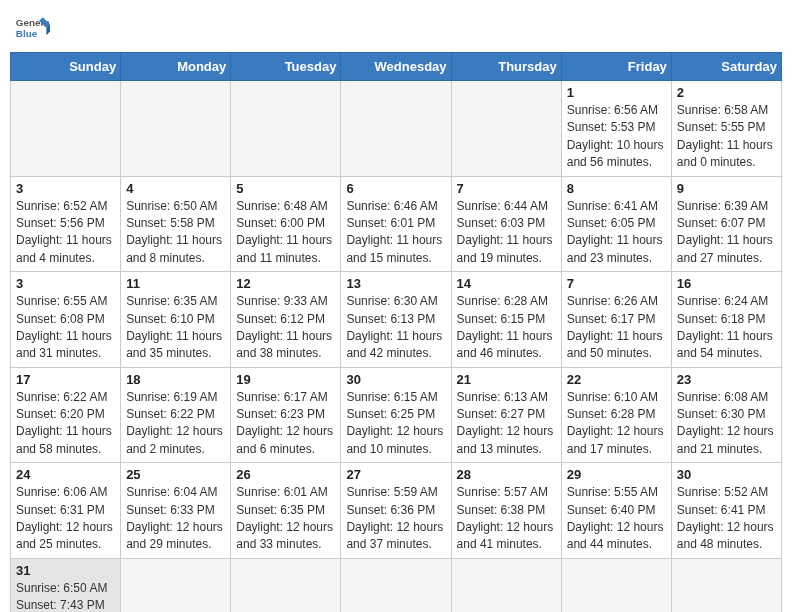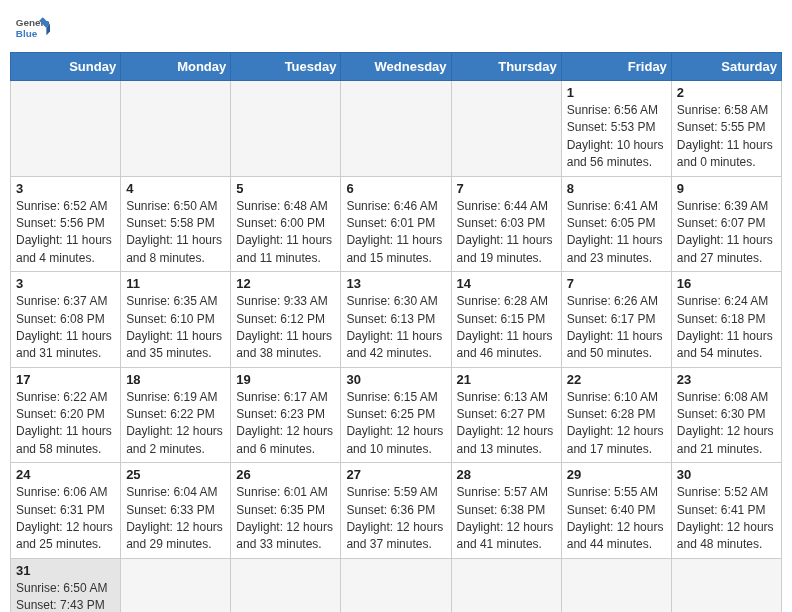--- a/index.html
+++ b/index.html
@@ -171,21 +171,21 @@
         <td>
           <span class="day-number">9</span>
           <div class="day-info">Sunrise: 6:39 AM
 Sunset: 6:07 PM
 Daylight: 11 hours and 27 minutes.</div>
         </td>
       </tr>
       <tr>
         <td>
           <span class="day-number">3</span>
-          <div class="day-info">Sunrise: 6:37 AM
+          <div class="day-info">Sunrise: 6:55 AM
 Sunset: 6:08 PM
 Daylight: 11 hours and 31 minutes.</div>
         </td>
         <td>
           <span class="day-number">11</span>
           <div class="day-info">Sunrise: 6:35 AM
 Sunset: 6:10 PM
 Daylight: 11 hours and 35 minutes.</div>
         </td>
         <td>

